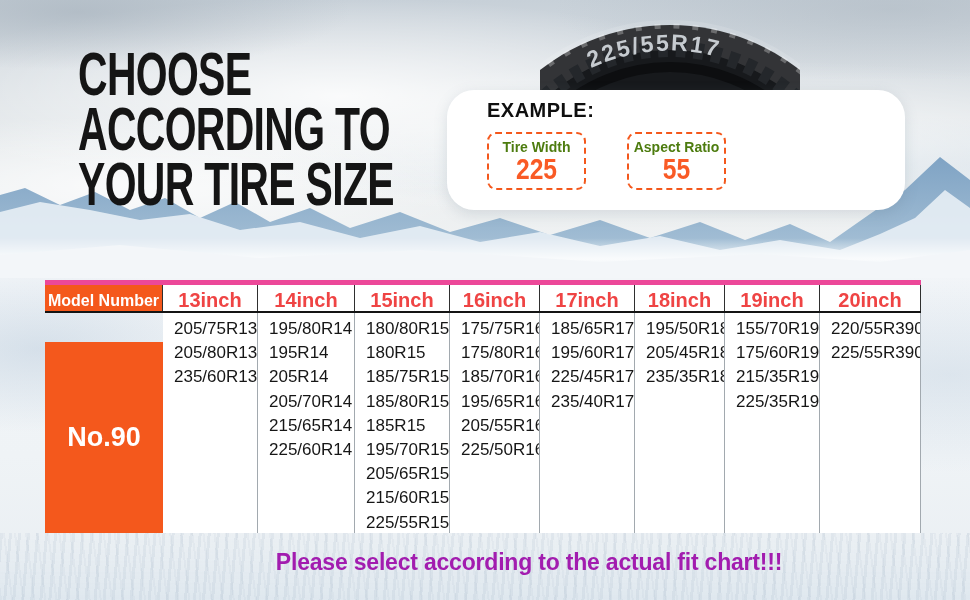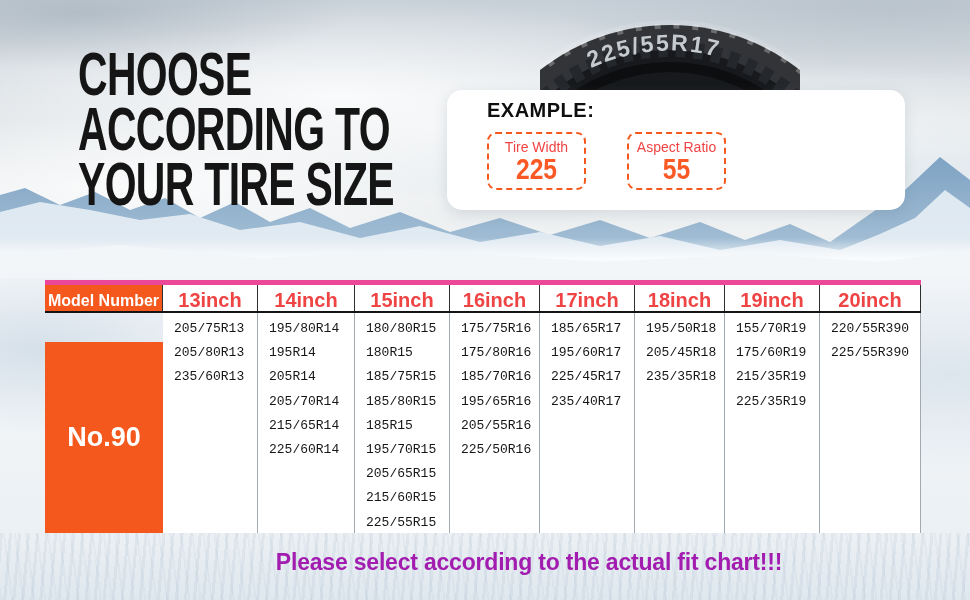--- a/index.html
+++ b/index.html
@@ -33,43 +33,43 @@
   .tire{position:absolute;left:540px;top:0;width:260px;height:92px;z-index:2;overflow:hidden;}
 
   
   .headline{position:absolute;left:66px;top:34px;z-index:3;margin:12px;}
   .headline .hline{display:block;height:55px;line-height:55px;font-size:62px;font-weight:700;
        color:#151515;letter-spacing:-1px;white-space:nowrap;
        transform:scaleX(.66);transform-origin:0 50%;}
 
   
   .card{position:absolute;left:447px;top:90px;width:458px;height:120px;z-index:3;
-        background:#fff;border-radius:15px;box-shadow:0 4px 14px rgba(90,110,130,.18);}
+        background:#fff;border-radius:27px;box-shadow:0 4px 14px rgba(90,110,130,.18);}
   .card-title{position:absolute;left:40px;top:9px;font-size:20px;font-weight:700;
         letter-spacing:.5px;color:#0f0f0f;}
   .ex-box{position:absolute;top:42px;width:99px;height:58px;box-sizing:border-box;
         border:2px dashed #F4581C;border-radius:9px;background:#fff;text-align:center;}
   .ex-box.b1{left:40px;} .ex-box.b2{left:180px;} .ex-box.b3{left:316px;}
-  .ex-label{margin-top:5px;font-size:14px;font-weight:400;color:#ef4444;white-space:nowrap;}
+  .ex-label{margin-top:5px;font-size:14px;font-weight:700;color:#4d7c0f;white-space:nowrap;}
   .ex-value{font-size:29px;font-weight:700;color:#F95A25;line-height:29px;
         transform:scaleX(.85);transform-origin:center top;}
 
   
   .fit-table{position:absolute;left:45px;top:280px;width:876px;z-index:3;
         --cols:118px 95px 97px 95px 90px 95px 90px 95px 101px;}
   .thead{display:grid;grid-template-columns:var(--cols);height:33px;box-sizing:border-box;
         border-top:5px solid #ec4899;border-bottom:2px solid #141414;}
   .th{box-sizing:border-box;background:#fff;border-right:1px solid #2f2f2f;
         text-align:center;line-height:31px;font-size:20px;font-weight:700;color:#ef4444;
         white-space:nowrap;overflow:hidden;}
   .th.model{background:#F4581C;color:#fff;font-size:16px;}
   .tbody{display:grid;grid-template-columns:var(--cols);height:220px;}
   .td{box-sizing:border-box;background:#fff;overflow:hidden;}
   .td.sizes{border-right:1px solid #a2a9af;padding:4px 2px 8px 11px;
-        font-size:13px;line-height:24.2px;color:#161616;white-space:nowrap;font-family:Liberation Mono, monospace;}
+        font-size:17px;line-height:24.2px;color:#161616;white-space:nowrap;}
   .td.model-cell{background:#F4581C;color:#fff;display:flex;align-items:center;
         justify-content:center;font-size:27px;font-weight:700;margin-top:29px;}
 
   
   .footer-note{position:absolute;left:0;top:549px;width:970px;z-index:3;text-align:center;
         font-size:23px;font-weight:700;color:#a21caf;letter-spacing:-.2px;margin-left:44px;}
 </style>
 </head>
 <body>
 

